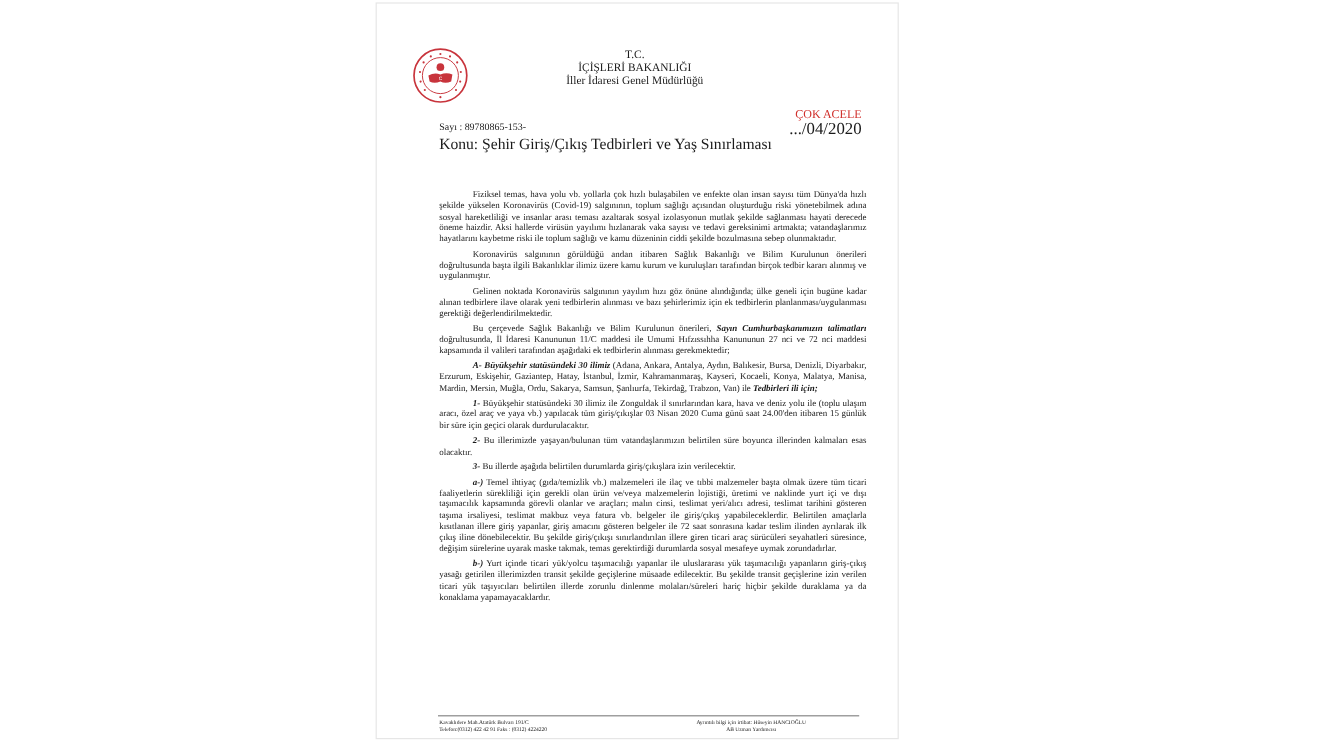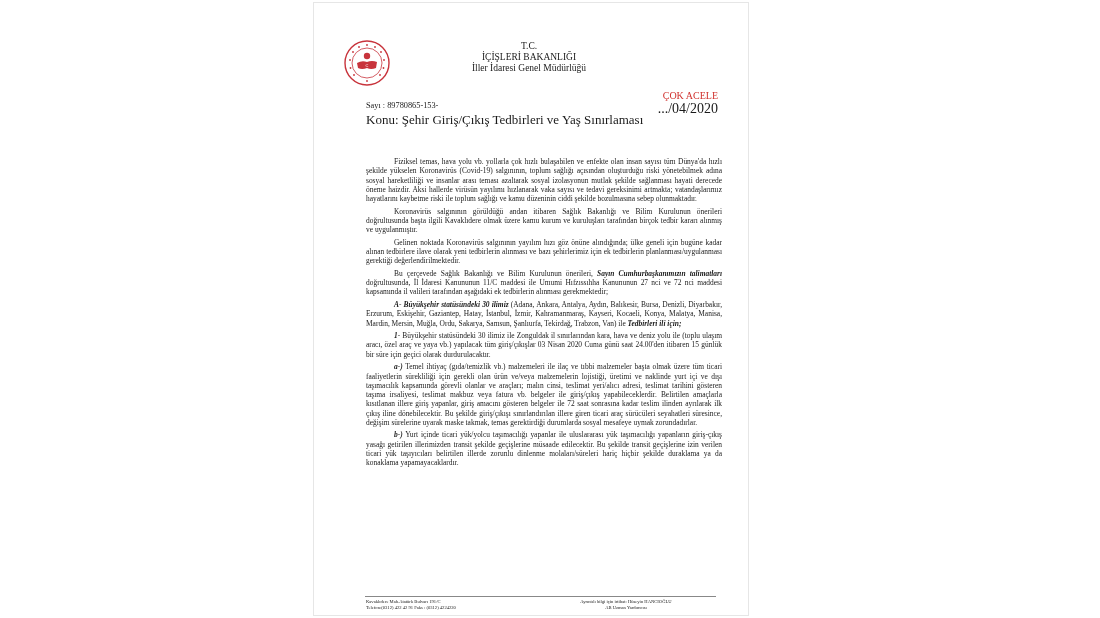--- a/index.html
+++ b/index.html
@@ -64,25 +64,27 @@
   </div>
 
 
   <div class="urgent">ÇOK ACELE</div>
   <div class="date">.../04/2020</div>
   <div class="sayi">Sayı  :  89780865-153-</div>
   <div class="konu">Konu: Şehir Giriş/Çıkış Tedbirleri ve Yaş Sınırlaması</div>
 
   <div class="body">
     <p>Fiziksel temas, hava yolu vb. yollarla çok hızlı bulaşabilen ve enfekte olan insan sayısı tüm Dünya'da hızlı şekilde yükselen Koronavirüs (Covid-19) salgınının, toplum sağlığı açısından oluşturduğu riski yönetebilmek adına sosyal hareketliliği ve insanlar arası teması azaltarak sosyal izolasyonun mutlak şekilde sağlanması hayati derecede öneme haizdir. Aksi hallerde virüsün yayılımı hızlanarak vaka sayısı ve tedavi gereksinimi artmakta; vatandaşlarımız hayatlarını kaybetme riski ile toplum sağlığı ve kamu düzeninin ciddi şekilde bozulmasına sebep olunmaktadır.</p>
-    <p>Koronavirüs salgınının görüldüğü andan itibaren Sağlık Bakanlığı ve Bilim Kurulunun önerileri doğrultusunda başta ilgili Kavaklıdere olmak üzere kamu kurum ve kuruluşları tarafından birçok tedbir kararı alınmış ve uygulanmıştır.</p>
+    <p>Koronavirüs salgınının görüldüğü andan itibaren Sağlık Bakanlığı ve Bilim Kurulunun önerileri doğrultusunda başta ilgili Bakanlıklar ilimiz üzere kamu kurum ve kuruluşları tarafından birçok tedbir kararı alınmış ve uygulanmıştır.</p>
     <p>Gelinen noktada Koronavirüs salgınının yayılım hızı göz önüne alındığında; ülke geneli için bugüne kadar alınan tedbirlere ilave olarak yeni tedbirlerin alınması ve bazı şehirlerimiz için ek tedbirlerin planlanması/uygulanması gerektiği değerlendirilmektedir.</p>
     <p><span>Bu çerçevede Sağlık Bakanlığı ve Bilim Kurulunun önerileri, </span><b>Sayın Cumhurbaşkanımızın talimatları</b><span> doğrultusunda, İl İdaresi Kanununun 11/C maddesi ile Umumi Hıfzıssıhha Kanununun 27 nci ve 72 nci maddesi kapsamında il valileri tarafından aşağıdaki ek tedbirlerin alınması gerekmektedir;</span></p>
     <p><b>A- Büyükşehir statüsündeki 30 ilimiz</b><span> (Adana, Ankara, Antalya, Aydın, Balıkesir, Bursa, Denizli, Diyarbakır, Erzurum, Eskişehir, Gaziantep, Hatay, İstanbul, İzmir, Kahramanmaraş, Kayseri, Kocaeli, Konya, Malatya, Manisa, Mardin, Mersin, Muğla, Ordu, Sakarya, Samsun, Şanlıurfa, Tekirdağ, Trabzon, Van) ile </span><b>Tedbirleri ili için;</b></p>
     <p><b>1-</b><span> Büyükşehir statüsündeki 30 ilimiz ile Zonguldak il sınırlarından kara, hava ve deniz yolu ile (toplu ulaşım aracı, özel araç ve yaya vb.) yapılacak tüm giriş/çıkışlar 03 Nisan 2020 Cuma günü saat 24.00'den itibaren 15 günlük bir süre için geçici olarak durdurulacaktır.</span></p>
+    <p><b>2-</b><span> Bu illerimizde yaşayan/bulunan tüm vatandaşlarımızın belirtilen süre boyunca illerinden kalmaları esas olacaktır.</span></p>
+    <p><b>3-</b><span> Bu illerde aşağıda belirtilen durumlarda giriş/çıkışlara izin verilecektir.</span></p>
     <p><b>a-)</b><span> Temel ihtiyaç (gıda/temizlik vb.) malzemeleri ile ilaç ve tıbbi malzemeler başta olmak üzere tüm ticari faaliyetlerin sürekliliği için gerekli olan ürün ve/veya malzemelerin lojistiği, üretimi ve naklinde yurt içi ve dışı taşımacılık kapsamında görevli olanlar ve araçları; malın cinsi, teslimat yeri/alıcı adresi, teslimat tarihini gösteren taşıma irsaliyesi, teslimat makbuz veya fatura vb. belgeler ile giriş/çıkış yapabileceklerdir. Belirtilen amaçlarla kısıtlanan illere giriş yapanlar, giriş amacını gösteren belgeler ile 72 saat sonrasına kadar teslim ilinden ayrılarak ilk çıkış iline dönebilecektir. Bu şekilde giriş/çıkışı sınırlandırılan illere giren ticari araç sürücüleri seyahatleri süresince, değişim sürelerine uyarak maske takmak, temas gerektirdiği durumlarda sosyal mesafeye uymak zorundadırlar.</span></p>
     <p><b>b-)</b><span> Yurt içinde ticari yük/yolcu taşımacılığı yapanlar ile uluslararası yük taşımacılığı yapanların giriş-çıkış yasağı getirilen illerimizden transit şekilde geçişlerine müsaade edilecektir. Bu şekilde transit geçişlerine izin verilen ticari yük taşıyıcıları belirtilen illerde zorunlu dinlenme molaları/süreleri hariç hiçbir şekilde duraklama ya da konaklama yapamayacaklardır.</span></p>
   </div>
 
   <div class="footer-line"></div>
   <div class="footer-left">
     <div>Kavaklıdere Mah.Atatürk Bulvarı 191/C</div>
     <div>Telefon:(0312) 422 42 91  Faks : (0312) 4224220</div>
   </div>
   <div class="footer-right">

